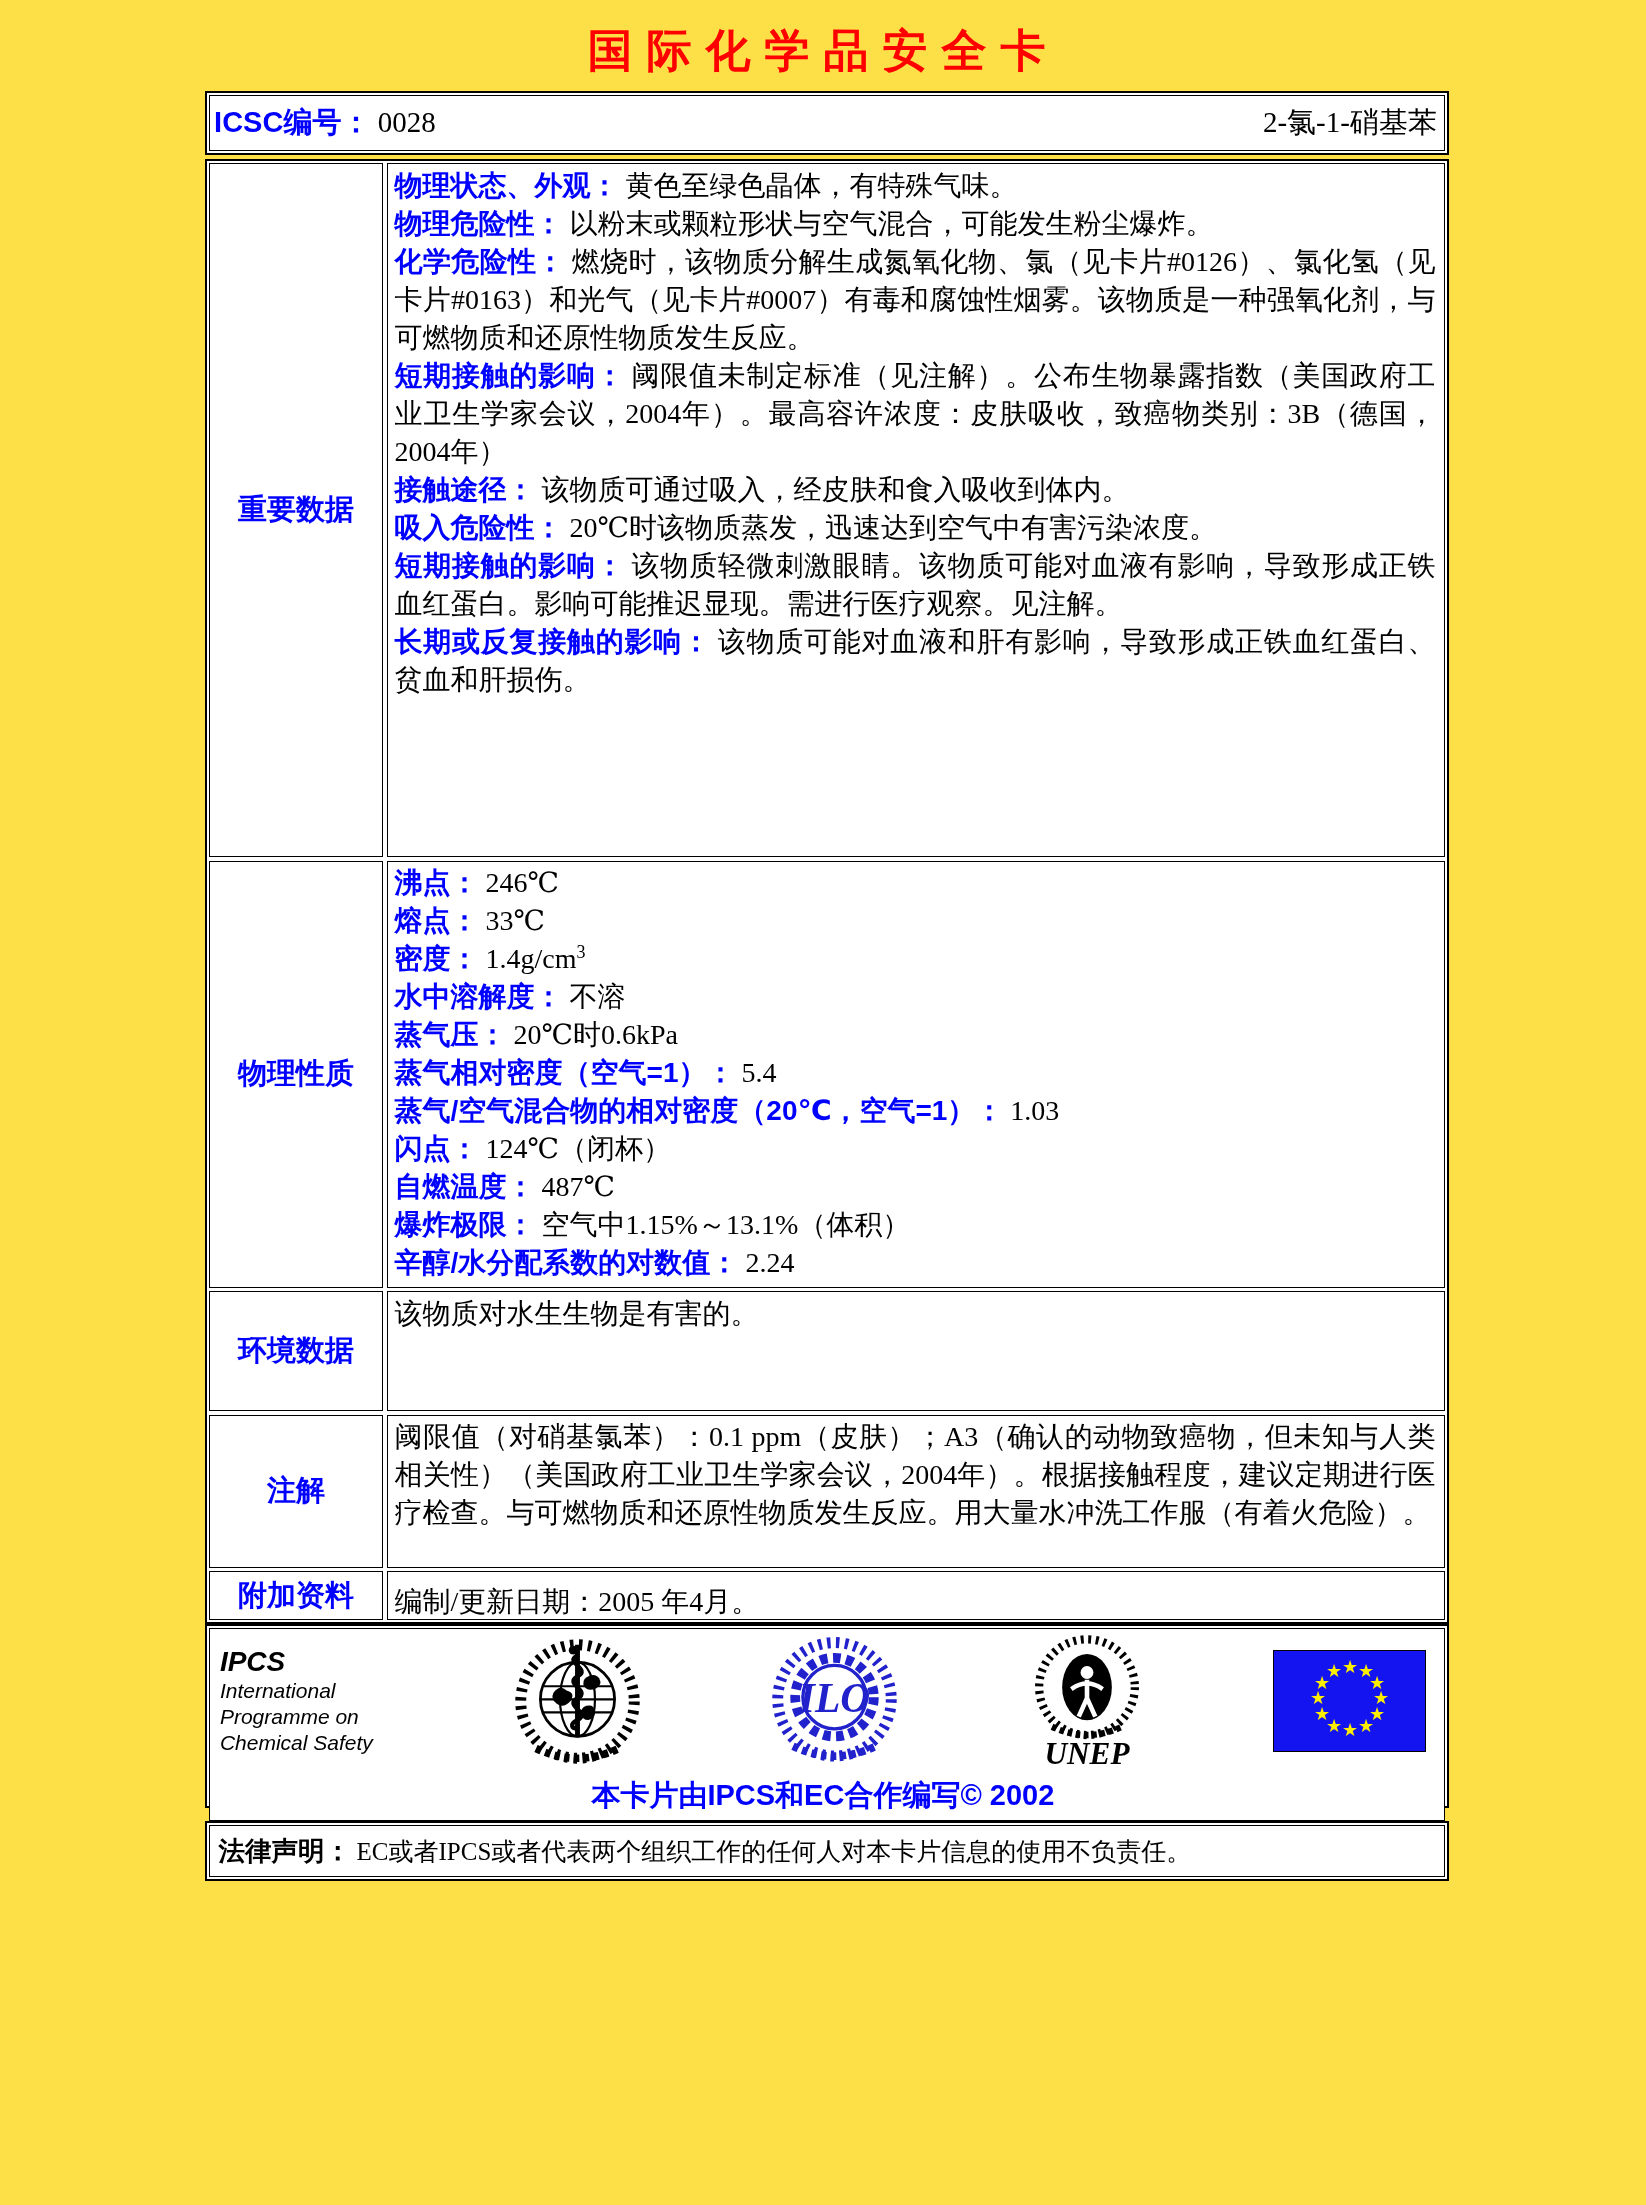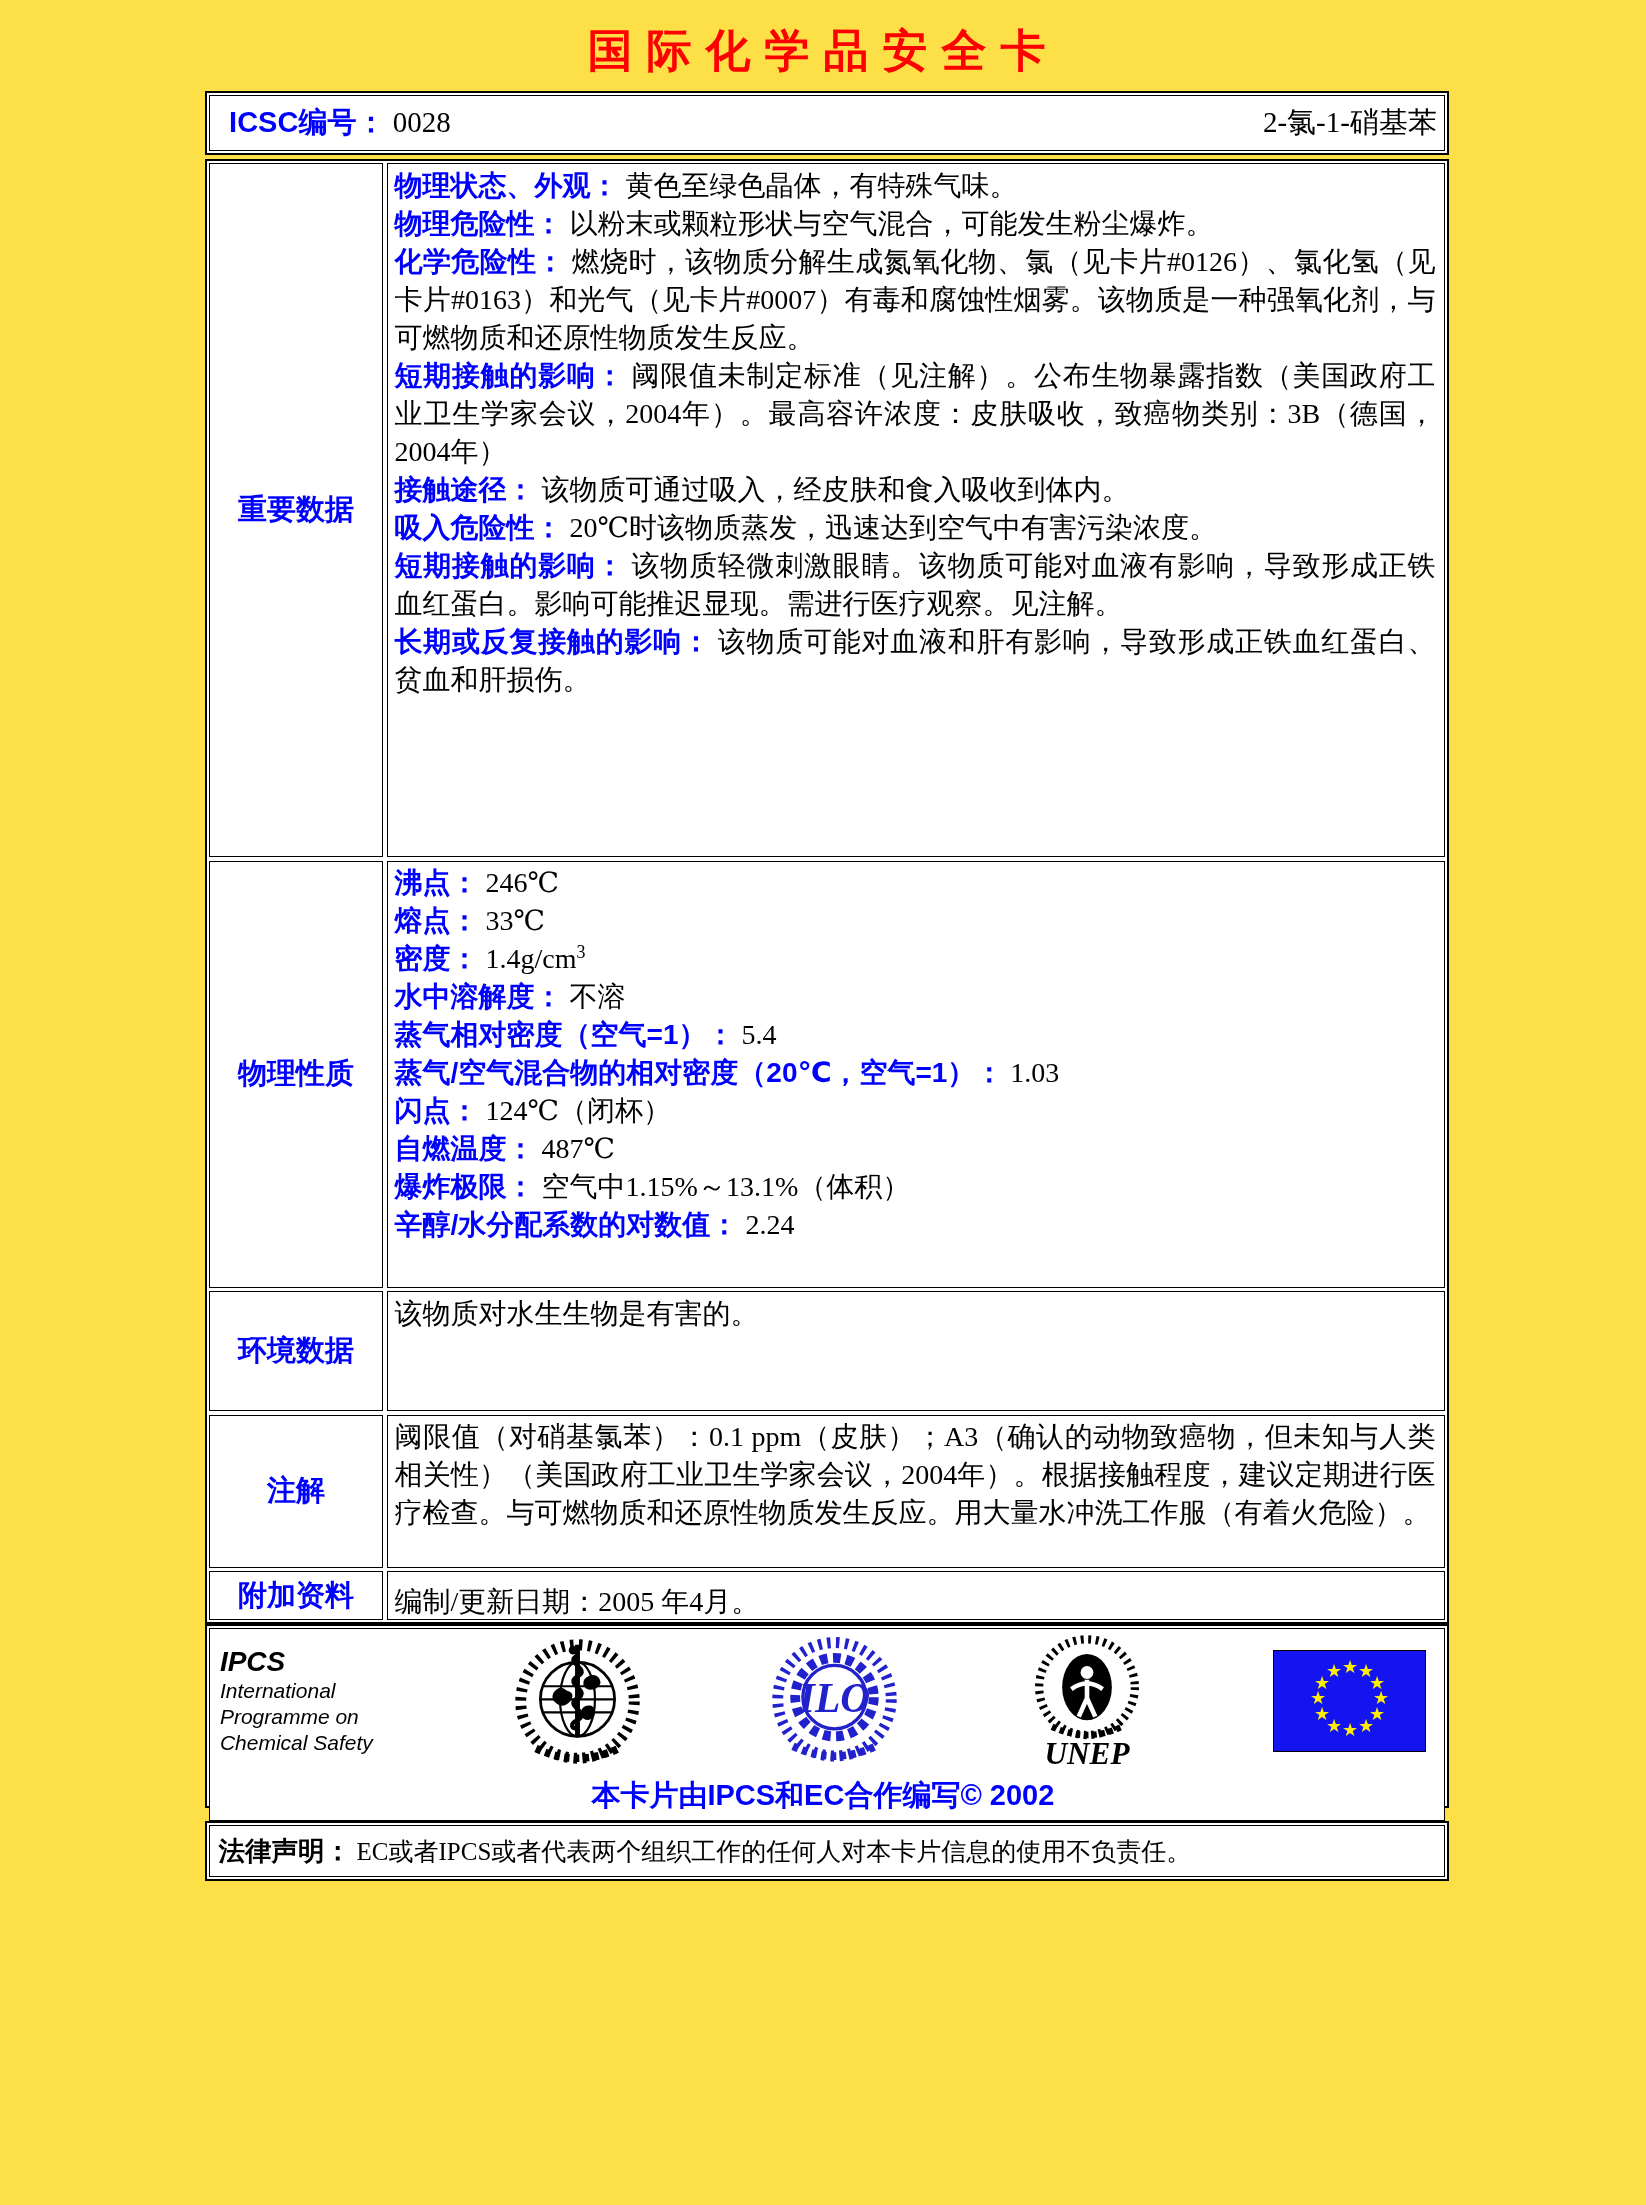--- a/index.html
+++ b/index.html
@@ -14,21 +14,21 @@
            font-family:"Liberation Sans","DejaVu Sans",sans-serif; }
 
   
   .tbl { position:absolute; left:205px; width:1244px; border:2.1px solid #000;
          padding:2.1px; display:flex; flex-direction:column; gap:3.5px; background:#fff; }
   .row { display:flex; gap:3.5px; }
   .cell { border:1.4px solid #000; background:#fff; }
 
   .tblA { top:91px; height:64px; }
   .header-cell { flex:1; display:flex; justify-content:space-between; align-items:center;
-                 padding:0 7px 0 19px; font-size:29px; }
+                 padding:0 7px 0 4px; font-size:29px; }
   .blue-label { color:#0000ff; font-weight:bold;
                 font-family:"Liberation Sans","DejaVu Sans",sans-serif; }
   .tblB { top:159px; }
   .label-cell { width:174px; flex:0 0 174px; display:flex; align-items:center;
                 justify-content:center; text-align:center;
                 font-family:"Liberation Sans","DejaVu Sans",sans-serif;
                 font-size:29px; font-weight:bold; color:#0000ff; }
   .content-cell { flex:1; padding:2.8px 8.4px 0 7px; font-size:28px; line-height:38px;
                   text-align:justify; }
   .item { display:block; }
@@ -98,20 +98,21 @@
 
     <div class="row" style="height:427px">
       <div class="cell label-cell">
         <span>物理性质</span>
       </div>
       <div class="cell content-cell" style="text-align:left;">
         <span class="prop"><span class="lbl">沸点：</span><span>246℃</span></span>
         <span class="prop"><span class="lbl">熔点：</span><span>33℃</span></span>
         <span class="prop"><span class="lbl">密度：</span><span>1.4g/cm</span><sup class="s3">3</sup></span>
         <span class="prop"><span class="lbl">水中溶解度：</span><span>不溶</span></span>
+        <span class="prop"><span class="lbl">蒸气压：</span><span>20℃时0.6kPa</span></span>
         <span class="prop"><span class="lbl">蒸气相对密度（空气=1）：</span><span>5.4</span></span>
         <span class="prop"><span class="lbl">蒸气/空气混合物的相对密度（20℃，空气=1）：</span><span>1.03</span></span>
         <span class="prop"><span class="lbl">闪点：</span><span>124℃（闭杯）</span></span>
         <span class="prop"><span class="lbl">自燃温度：</span><span>487℃</span></span>
         <span class="prop"><span class="lbl">爆炸极限：</span><span>空气中1.15%～13.1%（体积）</span></span>
         <span class="prop"><span class="lbl">辛醇/水分配系数的对数值：</span><span>2.24</span></span>
       </div>
     </div>
 
     <div class="row" style="height:120px">

